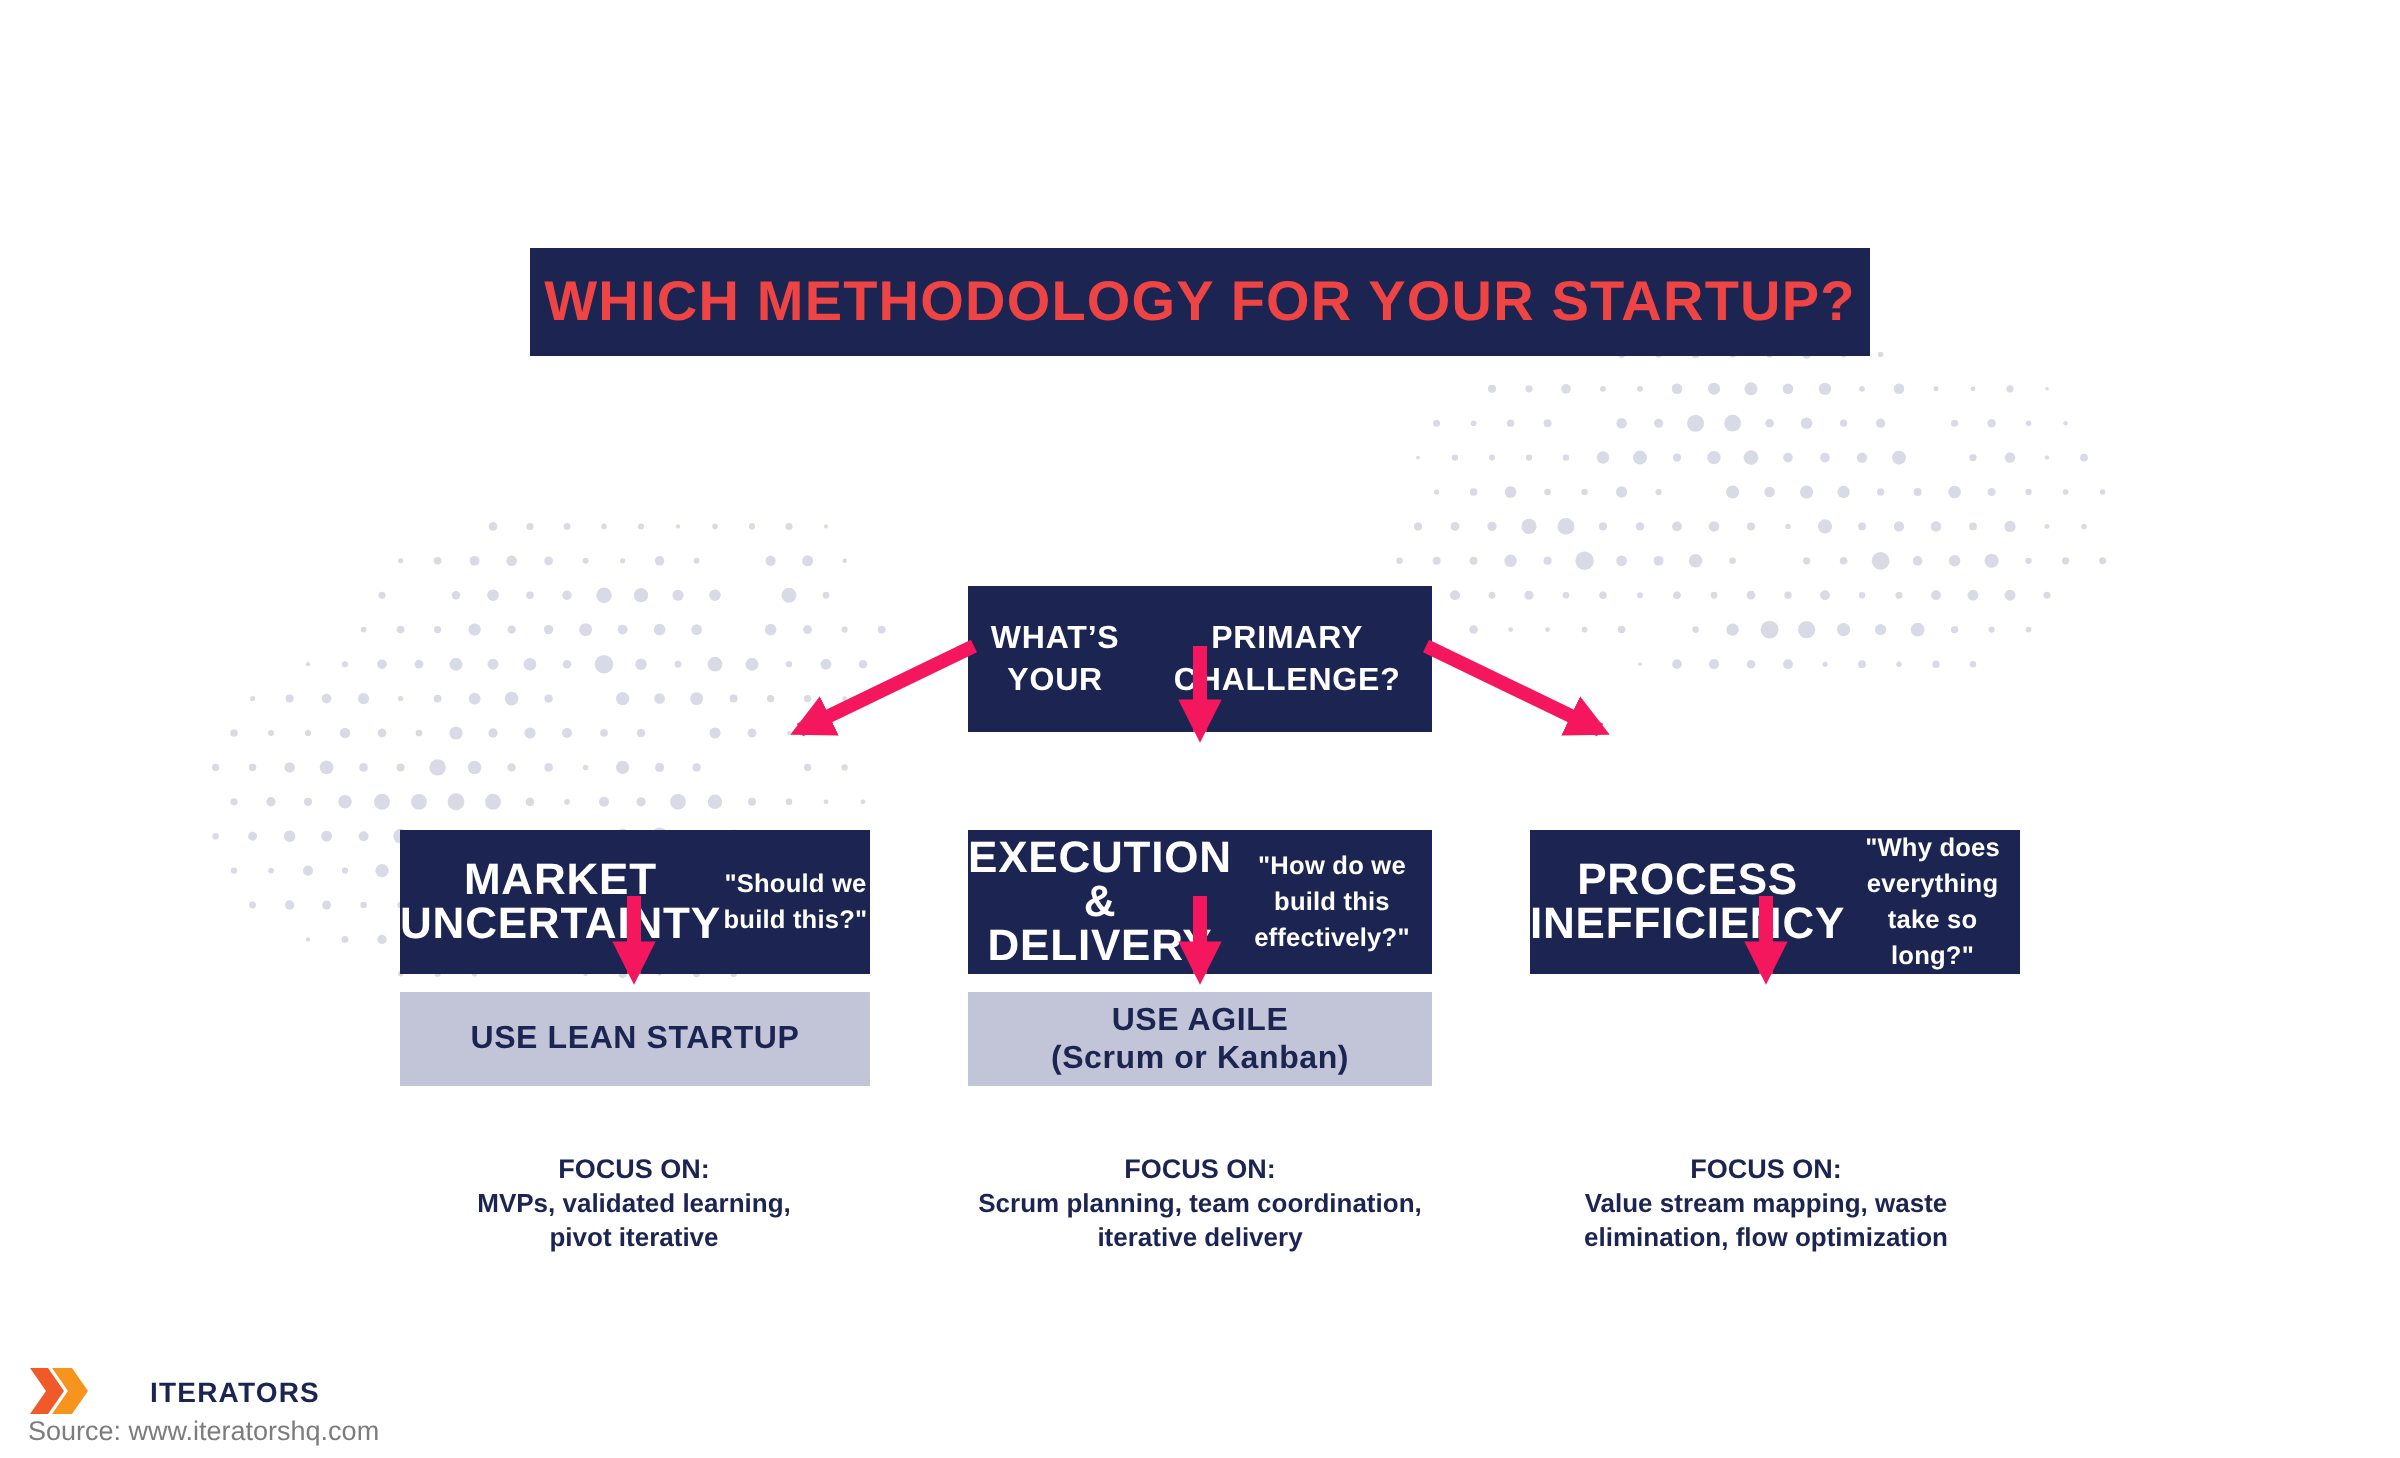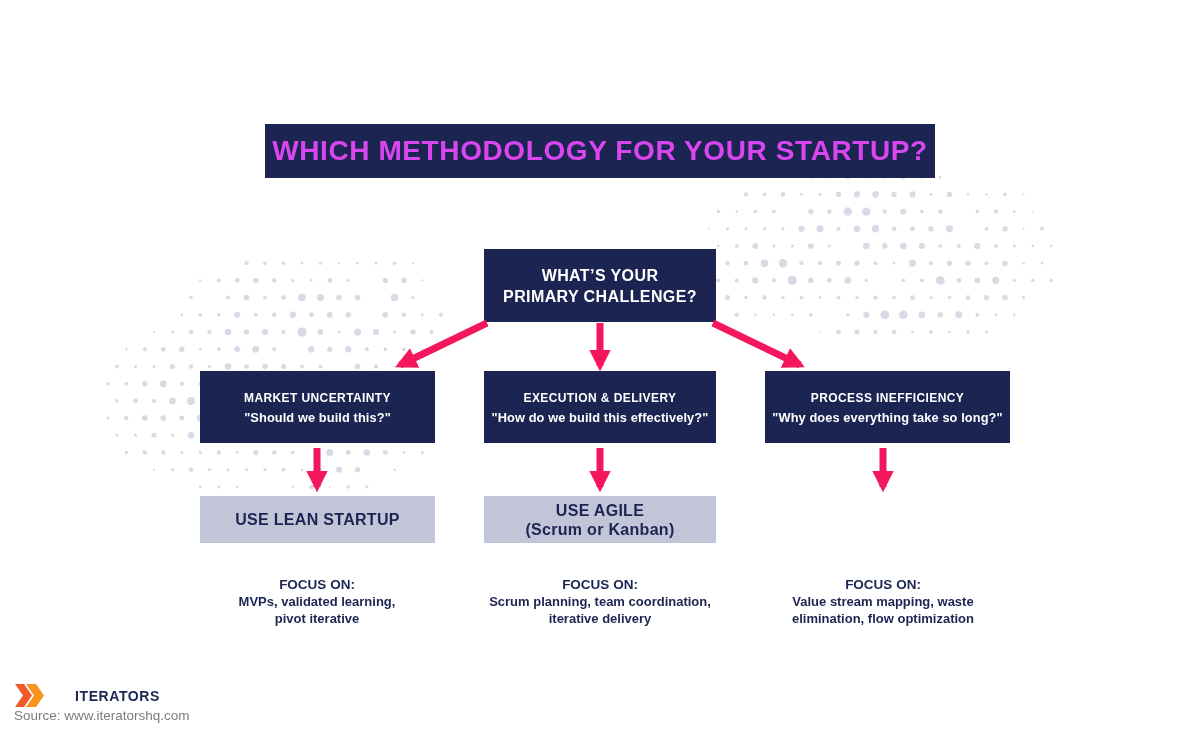--- a/index.html
+++ b/index.html
@@ -22,43 +22,44 @@
 
   .title-box {
     position: absolute;
     left: 265px; top: 124px;
     width: 670px; height: 54px;
     background: #1c2452;
     display: flex; align-items: center; justify-content: center;
     z-index: 2;
   }
   .title-box span {
-    color: #d946ef;
+    color: #ef4444;
     font-size: 28px;
     font-weight: 700;
     letter-spacing: 0.6px;
     white-space: nowrap;
   }
 
   .node {
     position: absolute;
     background: #1c2452;
     color: #ffffff;
-    display: flex; flex-direction: column;
+    display: flex; flex-direction: row;
     align-items: center; justify-content: center;
     text-align: center;
     z-index: 2;
+    margin-top: 44px;
   }
   .node.root { left: 484px; top: 249px; width: 232px; height: 73px; }
   .node .nline {
     font-size: 16px; font-weight: 700; letter-spacing: 0.4px; line-height: 21px;
   }
   .node.branch { top: 371px; height: 72px; }
   .node.branch .btitle {
-    font-size: 12px; font-weight: 700; letter-spacing: 0.4px; line-height: 22px;
+    font-size: 22px; font-weight: 700; letter-spacing: 0.4px; line-height: 22px;
   }
   .node.branch .bquestion {
     font-size: 12.8px; font-weight: 700; letter-spacing: 0.1px; line-height: 18px;
   }
   .b1 { left: 200px; width: 235px; }
   .b2 { left: 484px; width: 232px; }
   .b3 { left: 765px; width: 245px; }
 
   .use-box {
     position: absolute;

